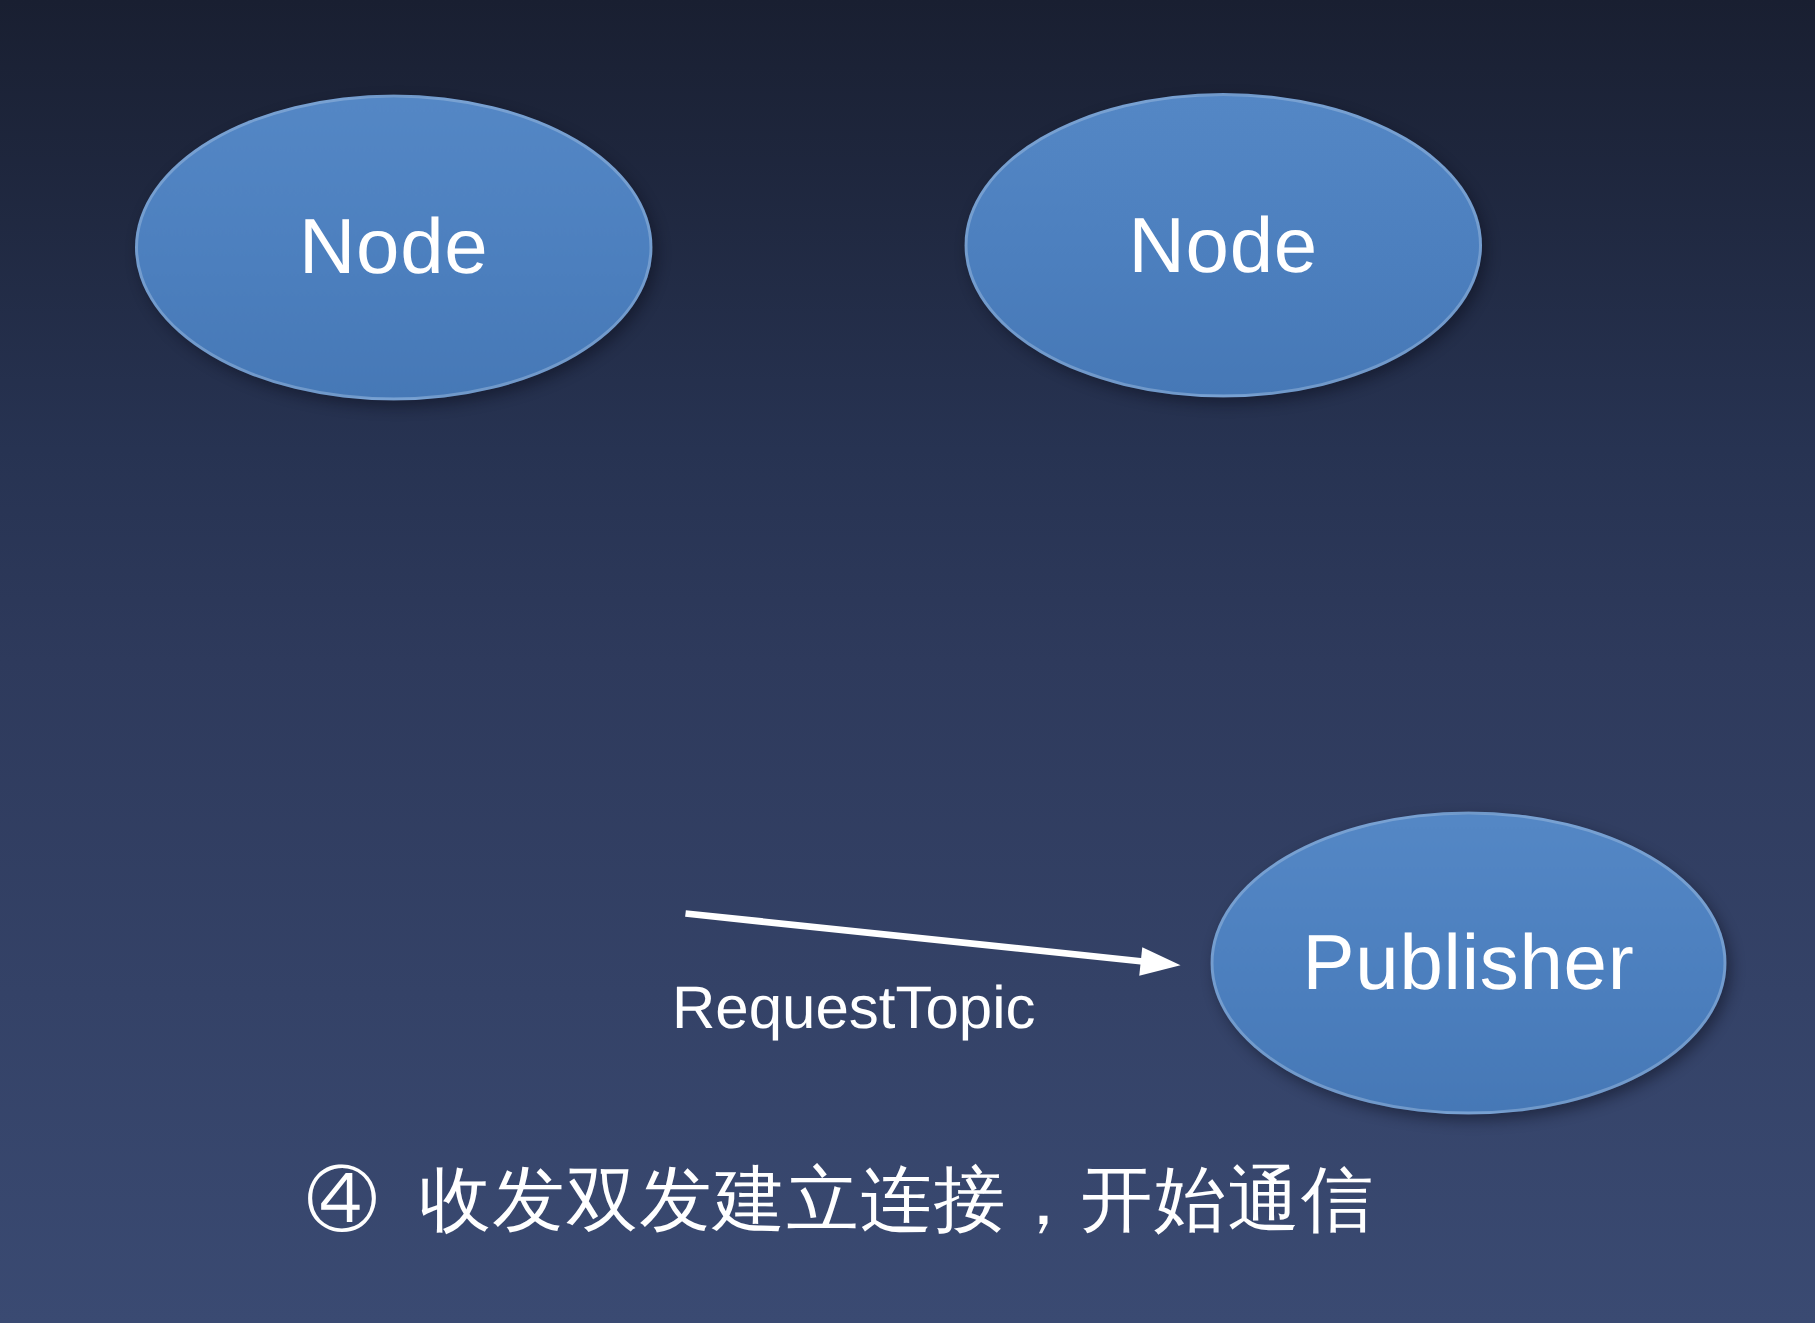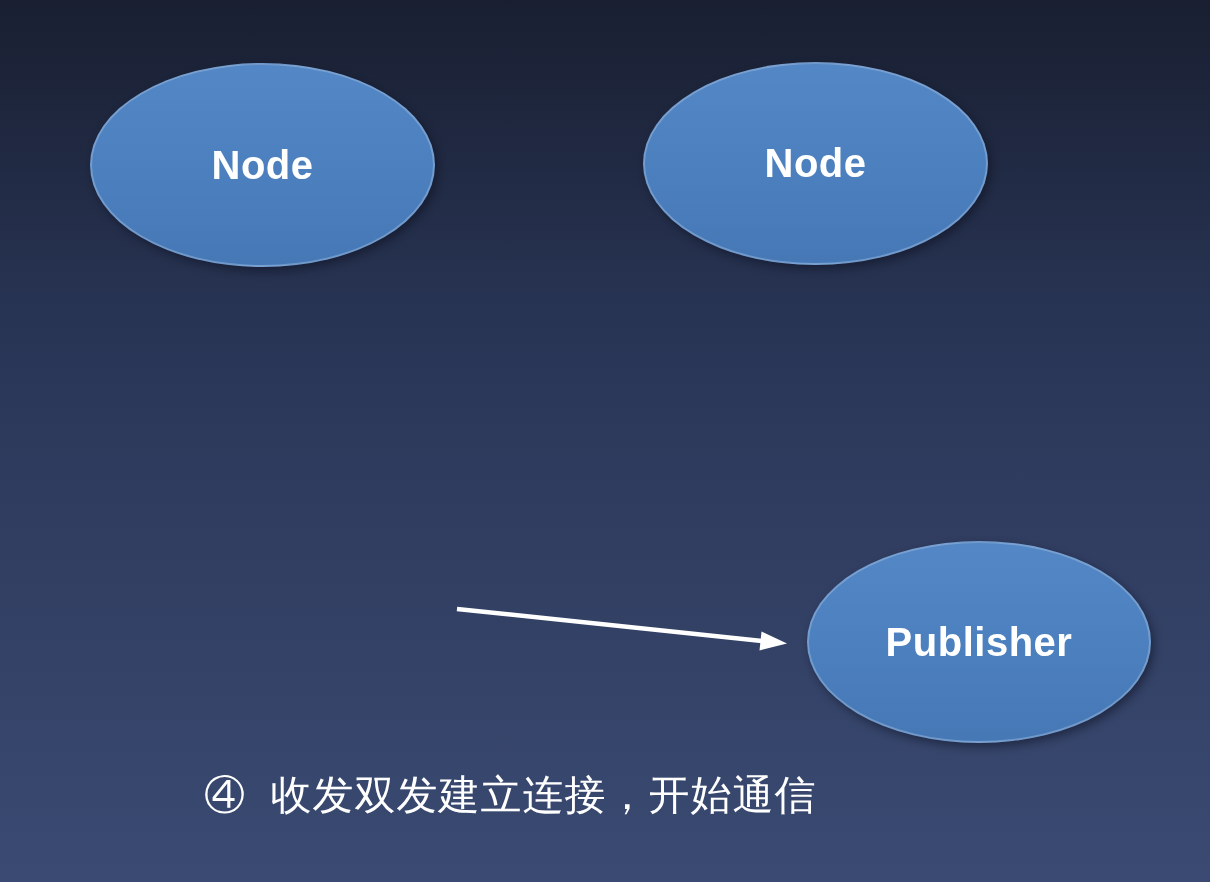--- a/index.html
+++ b/index.html
@@ -25,24 +25,23 @@
     border-radius: 50%;
     background: linear-gradient(180deg, #5487c5 0%, #4c7fbe 55%, #4678b6 100%);
     border: 2px solid rgba(165, 192, 226, 0.45);
     box-shadow: 3px 4px 9px rgba(8, 12, 24, 0.45);
     display: flex;
     align-items: center;
     justify-content: center;
   }
   .ellipse-label {
     color: #ffffff;
-    font-size: 40px;
+    font-size: 52px;
     letter-spacing: 0.5px;
     white-space: nowrap;
-    font-weight: bold;
   }
   .node-tl { left: 90px;  top: 63px;  width: 345px; height: 204px; }
   .node-tr { left: 643px; top: 62px;  width: 345px; height: 203px; }
   .subscriber { left: 92px;  top: 503px; width: 345px; height: 205px; }
   .publisher  { left: 807px; top: 541px; width: 344px; height: 202px; }
 
   .arrow-svg {
     position: absolute;
     left: 0;
     top: 0;
@@ -56,21 +55,21 @@
     top: 650px;
     color: #ffffff;
     font-size: 40px;
     white-space: nowrap;
   }
   .caption {
     position: absolute;
     left: 204px;
     top: 768px;
     color: #ffffff;
-    font-size: 41px;
+    font-size: 48px;
     letter-spacing: 1px;
     word-spacing: 12px;
     white-space: nowrap;
   }
 </style>
 </head>
 <body>
 
 <div class="slide">
 
@@ -85,16 +84,17 @@
 
   <div class="ellipse publisher">
     <span class="ellipse-label">Publisher</span>
   </div>
 
   <svg class="arrow-svg" viewBox="0 0 1210 882" aria-hidden="true">
     <line x1="457" y1="609" x2="762" y2="641" stroke="#ffffff" stroke-width="4.5"></line>
     <polygon points="787,643.5 759.5,650.5 761.5,631.5" fill="#ffffff"></polygon>
   </svg>
 
+  <div class="arrow-label">RequestTopic</div>
 
   <div class="caption">④ 收发双发建立连接，开始通信</div>
 
 </div>
 
 </body></html>

